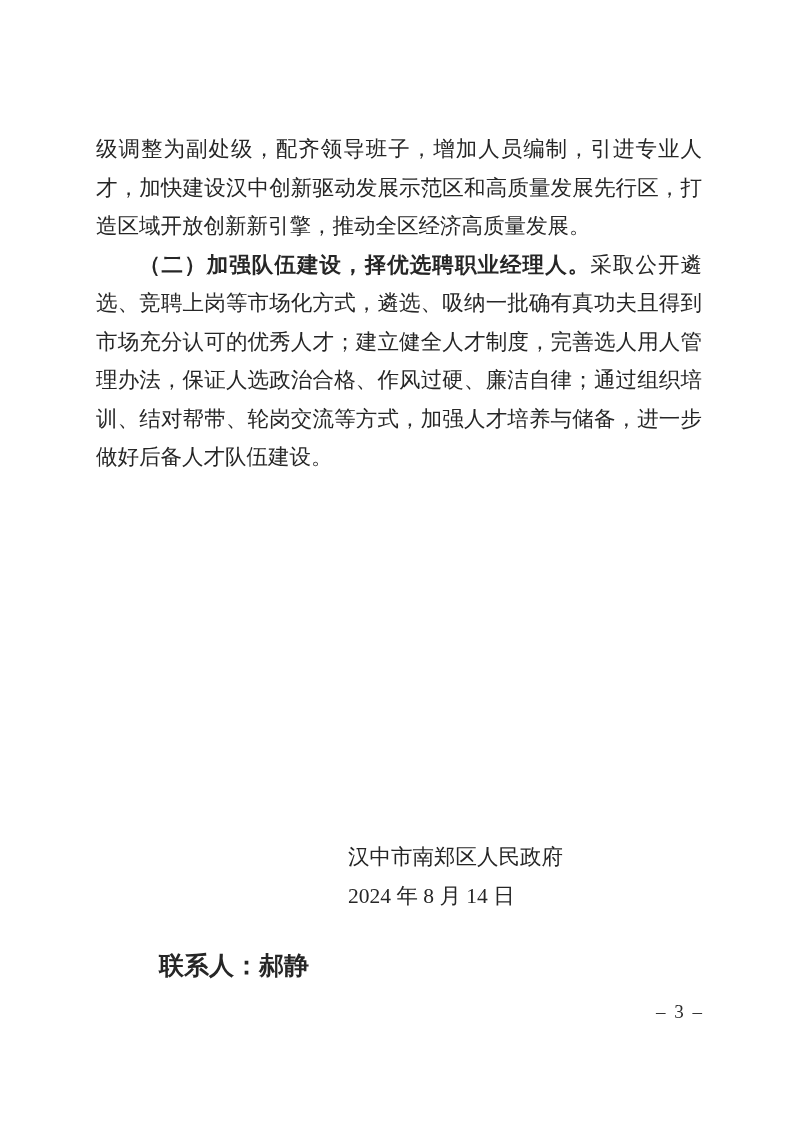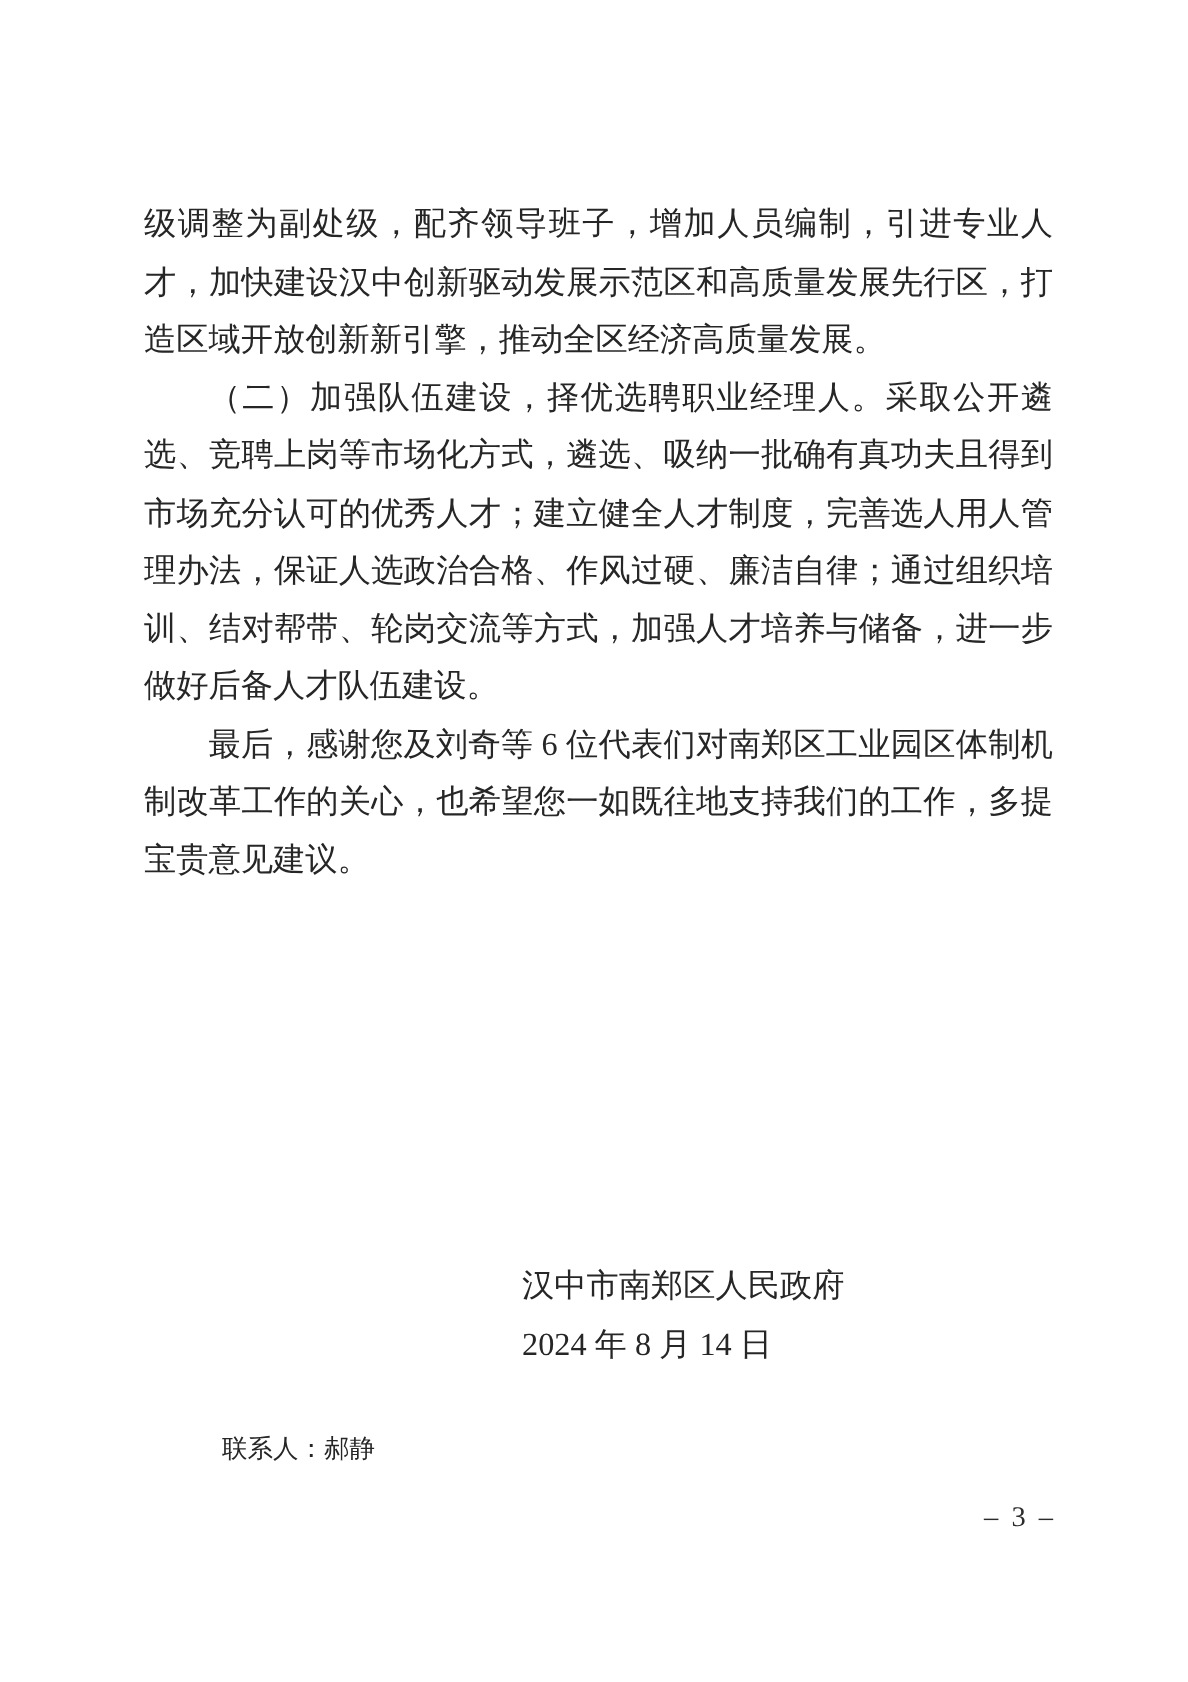--- a/index.html
+++ b/index.html
@@ -27,57 +27,57 @@
     text-justify: inter-ideograph;
   }
   .body-text p {
     margin: 0;
     padding: 0;
   }
   .body-text p.indent {
     text-indent: 43px;
   }
   .seg-bold {
-    font-weight: 400;
+    font-weight: 700;
   }
   .signature-block {
     position: absolute;
     left: 348px;
     top: 838px;
     width: 320px;
     text-align: left;
     font-size: 21.5px;
     line-height: 38.5px;
   }
   .contact {
     position: absolute;
-    left: 148px;
+    left: 159px;
     top: 952px;
-    font-size: 17px;
+    font-size: 25px;
     line-height: 28px;
+    font-weight: bold;
   }
   .page-number {
     position: absolute;
     right: 88px;
     top: 1000px;
     font-size: 19px;
     line-height: 24px;
     letter-spacing: 2px;
     color: #2b2b2b;
   }
 </style>
 </head>
 <body>
 
 <div class="page">
 
   <div class="body-text">
       <p class=""><span>级调整为副处级，配齐领导班子，增加人员编制，引进专业人才，加快建设汉中创新驱动发展示范区和高质量发展先行区，打造区域开放创新新引擎，推动全区经济高质量发展。</span></p>
       <p class="indent"><span class="seg-bold">（二）加强队伍建设，择优选聘职业经理人。</span><span>采取公开遴选、竞聘上岗等市场化方式，遴选、吸纳一批确有真功夫且得到市场充分认可的优秀人才；建立健全人才制度，完善选人用人管理办法，保证人选政治合格、作风过硬、廉洁自律；通过组织培训、结对帮带、轮岗交流等方式，加强人才培养与储备，进一步做好后备人才队伍建设。</span></p>
-      <p class="indent"><span>最后，感谢您及刘奇等 6 位代表们对南郑区工业园区体制机制改革工作的关心，也希望您一如既往地支持我们的工作，多提宝贵意见建议。</span></p>
     </div>
 
   <div class="signature-block">
     <div>汉中市南郑区人民政府</div>
     <div>2024 年 8 月 14 日</div>
   </div>
 
   <div class="contact">联系人：郝静</div>
 
   <div class="page-number">– 3 –</div>

